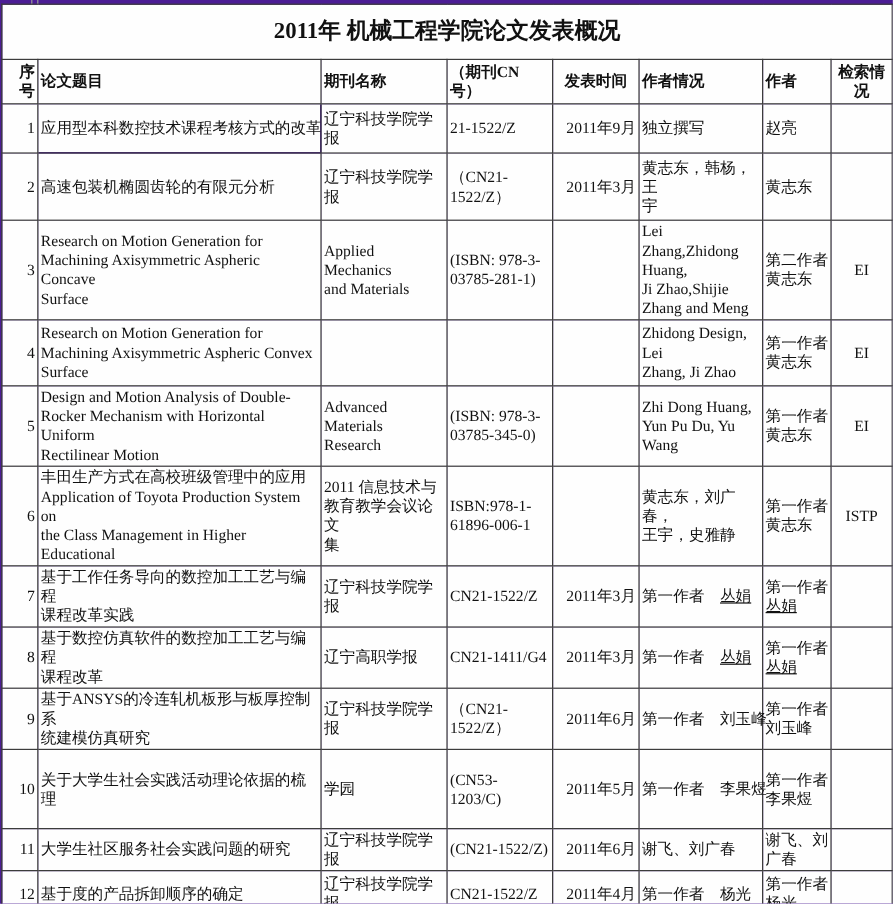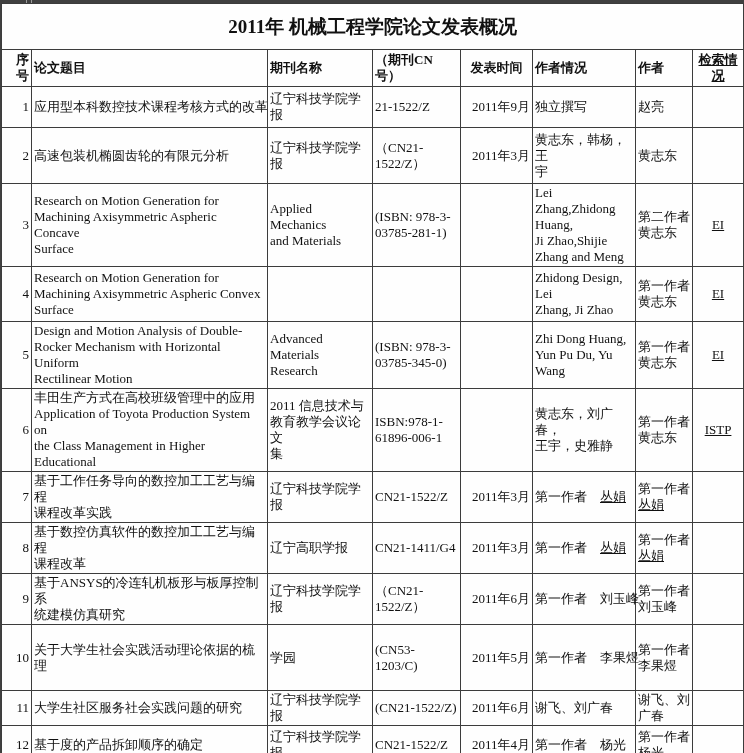--- a/index.html
+++ b/index.html
@@ -1,17 +1,17 @@
 <!DOCTYPE html>
 <html><head>
 <meta charset="utf-8">
 <style>
   html,body{margin:0;padding:0;}
   .screen{
-    position:relative;width:744px;height:753px;background:#404040;
+    position:relative;width:744px;height:753px;background:#4c1d95;
     font-family:"Liberation Serif","DejaVu Serif",serif;
     color:#111111;overflow:hidden;
   }
   .artifact{position:absolute;background:#9a9a9a;width:1px;height:4px;top:0;}
   table.doc{
     position:absolute;left:1px;top:3px;width:742px;
     border-collapse:collapse;table-layout:fixed;
   }
   table.doc td{
     border:1px solid #3c3c3c;
@@ -28,21 +28,21 @@
   .nowrap{white-space:nowrap;}
   .clip{overflow:hidden;white-space:nowrap;}
   .center{text-align:center;}
   .c-no{text-align:right;padding:1px 0;}
   .c-title{text-align:left;}
   .c-journal{text-align:left;}
   .c-cn{text-align:left;}
   .c-date{text-align:right;padding-right:3px;}
   .c-authors{text-align:left;line-height:14.5px;}
   .c-author{text-align:left;}
-  .c-index{text-align:center;text-decoration:underline;}
+  .c-index{text-align:center;}
   .u{text-decoration:underline;}
 </style>
 </head>
 <body>
 
 <div class="screen">
   <div class="artifact" style="left:26px;"></div>
   <div class="artifact" style="left:31px;"></div>
 
   <table class="doc">

